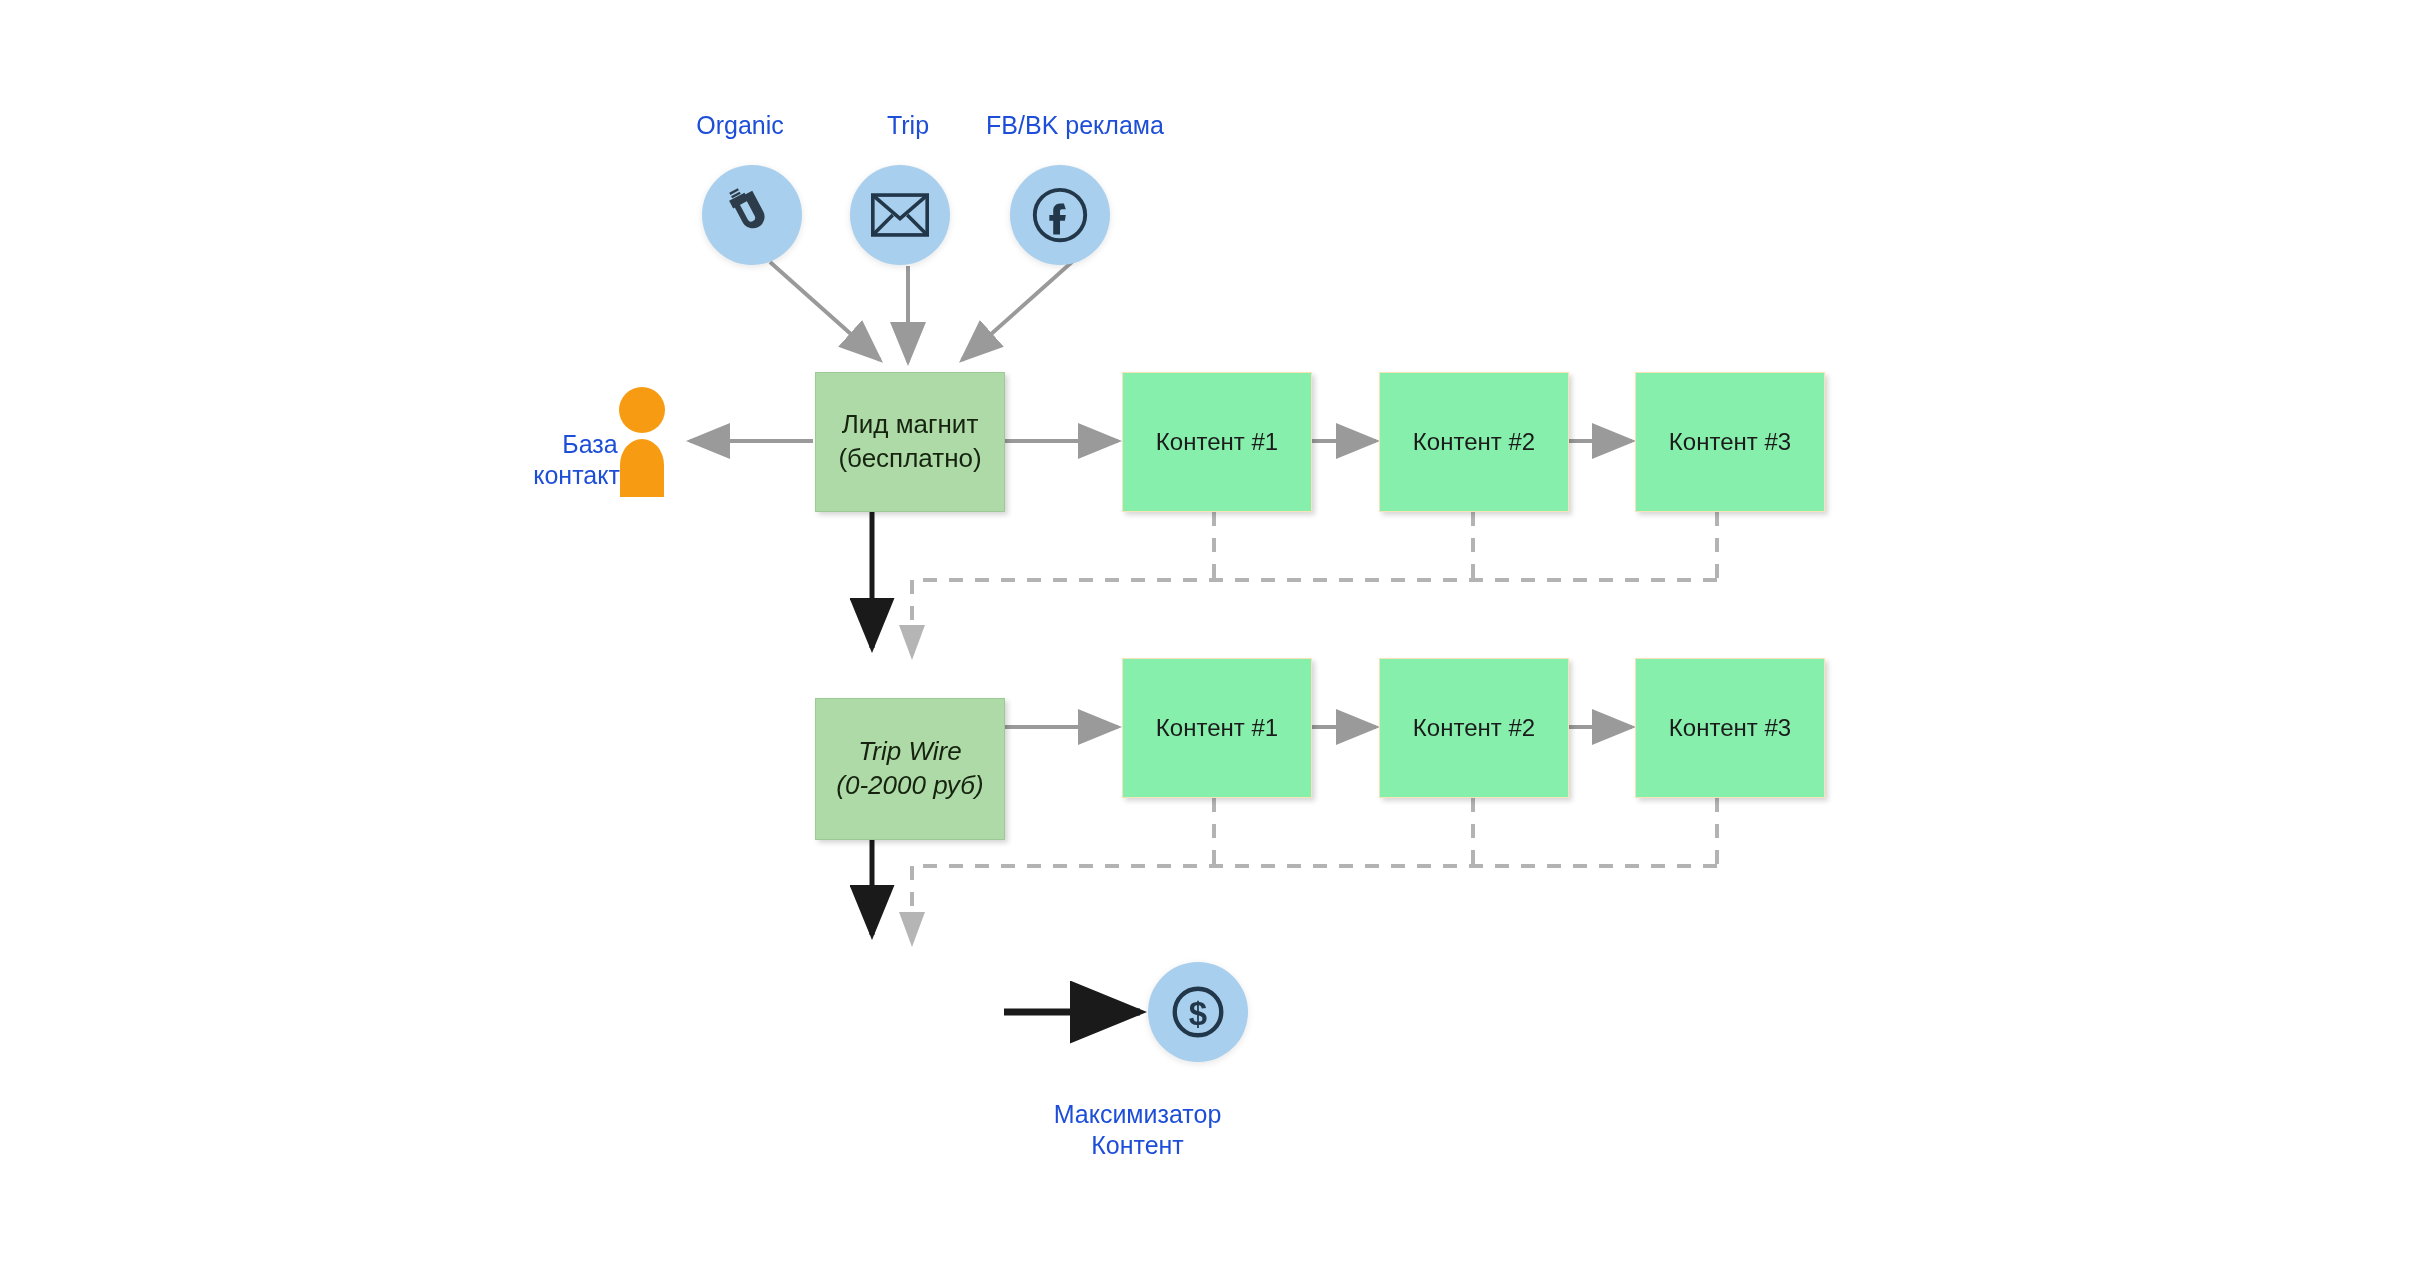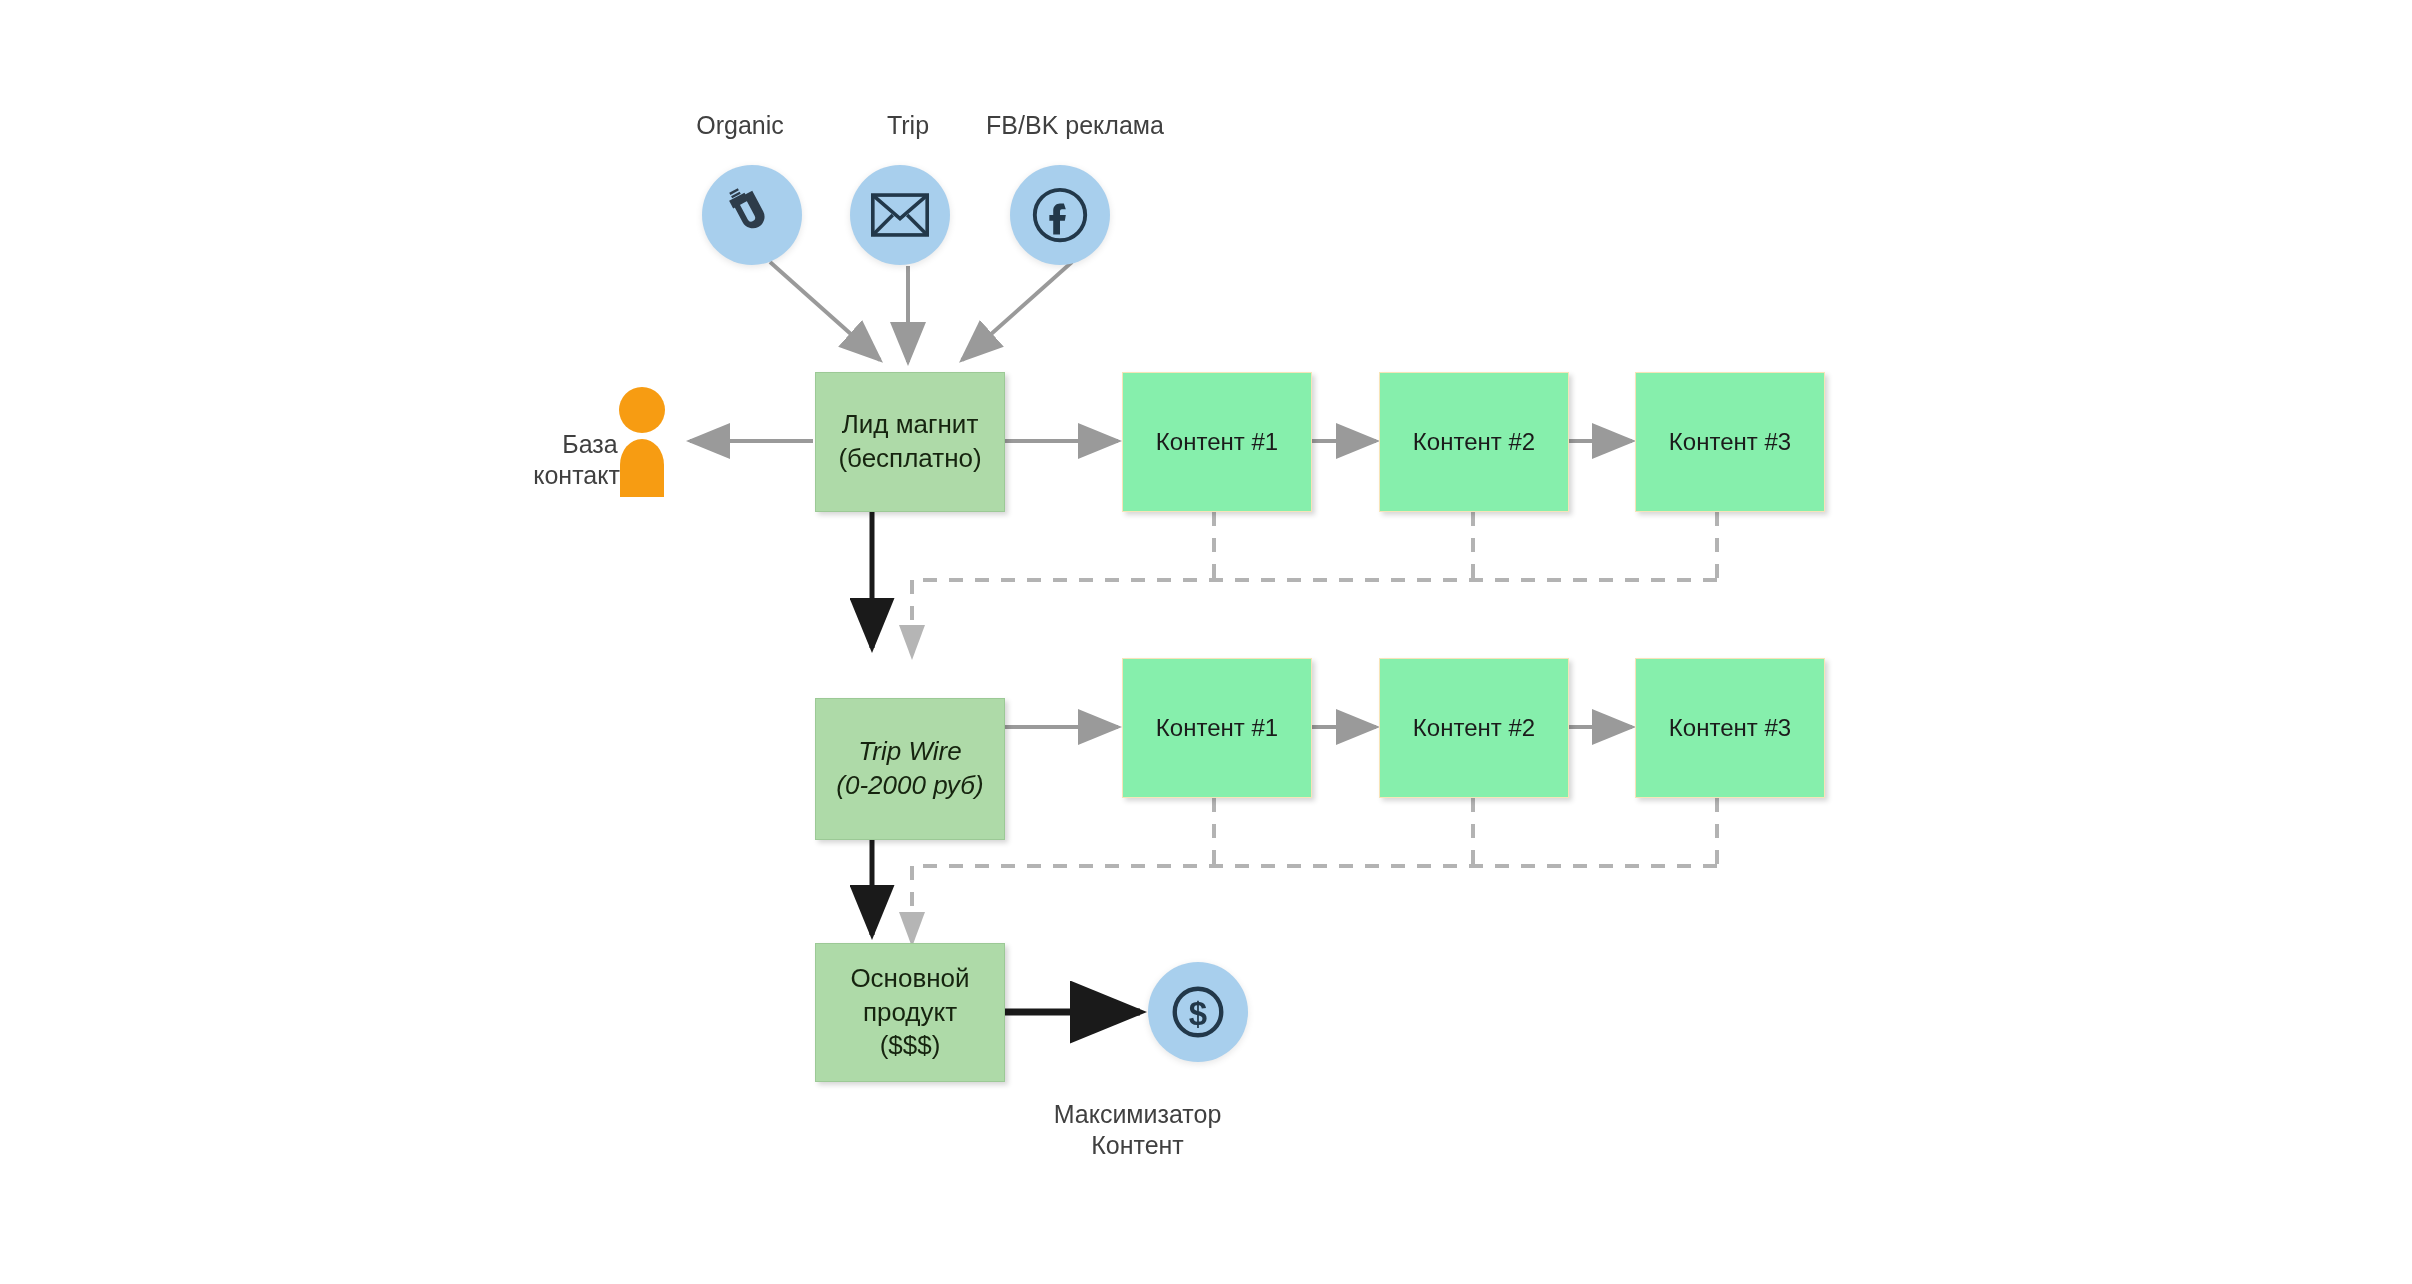--- a/index.html
+++ b/index.html
@@ -57,21 +57,21 @@
     border-radius: 50%;
     background: #a8cfed;
     display: flex;
     align-items: center;
     justify-content: center;
     box-shadow: 0 2px 7px rgba(0,0,0,0.10);
   }
   .label {
     position: absolute;
     font-size: 25px;
-    color: #404040;
+    color: #1d4ed8;
     text-align: center;
     line-height: 1.25;
     white-space: nowrap;
   }
   .label.multi { white-space: normal; margin-top: 24px; }
   .person-icon {
     position: absolute;
   }
 </style>
 </head>
@@ -233,27 +233,20 @@
   <div class="node yellow-box" style="left:1122px; top:658px; width:190px; height:140px;">
     <span>Контент #1</span>
   </div>
   <div class="node yellow-box" style="left:1379px; top:658px; width:190px; height:140px;">
     <span>Контент #2</span>
   </div>
   <div class="node yellow-box" style="left:1635px; top:658px; width:190px; height:140px;">
     <span>Контент #3</span>
   </div>
 
-  <div class="node green-box" style="left:815px; top:943px; width:190px; height:139px;">
-    <div>
-      <span>Основной</span><br>
-      <span>продукт</span><br>
-      <span>($$$)</span>
-    </div>
-  </div>
 
   <div class="circle-icon" style="left:1148px; top:962px; width:100px; height:100px;">
     <svg width="62" height="62" viewBox="0 0 64 64">
       <circle cx="32" cy="32" r="24" fill="none" stroke="#22384a" stroke-width="4.5"></circle>
       <text x="32" y="45" text-anchor="middle" font-family="Liberation Sans, sans-serif" font-size="34" font-weight="bold" fill="#22384a">$</text>
     </svg>
   </div>
   <div class="label multi" style="left:1000px; top:1075px; width:275px;">
     <span>Максимизатор</span><br>
     <span>Контент</span>

